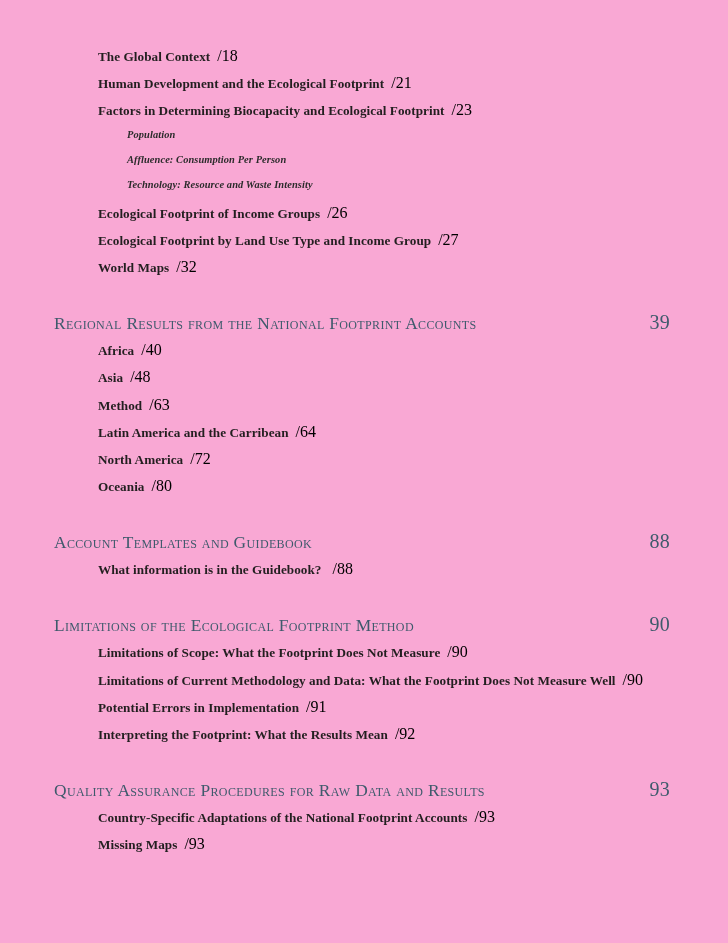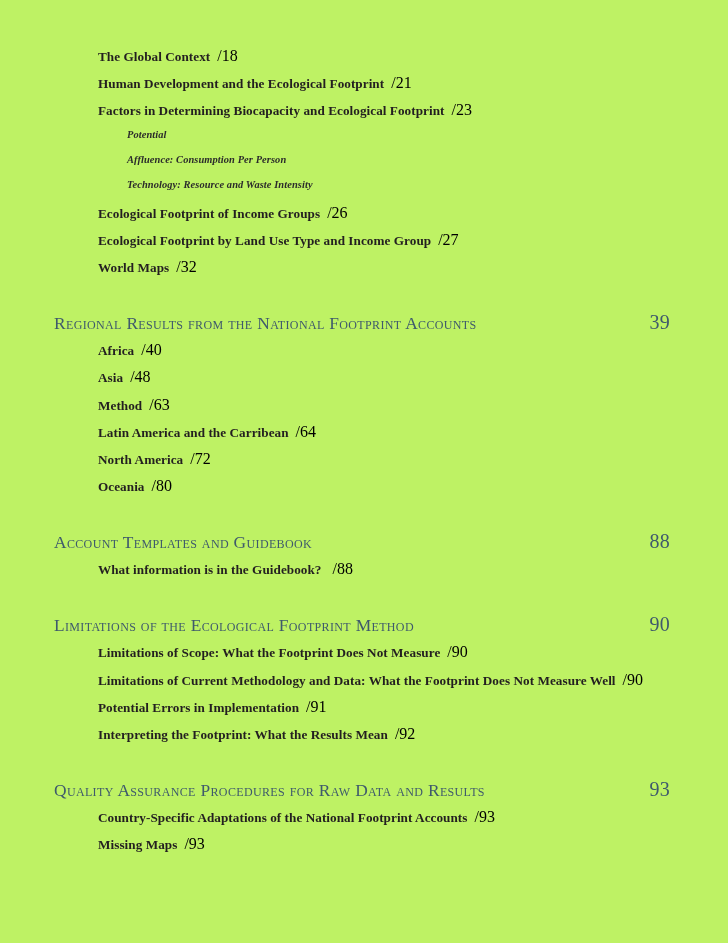--- a/index.html
+++ b/index.html
@@ -16,21 +16,21 @@
     font-family: "Liberation Serif", "DejaVu Serif", serif;
     -webkit-font-smoothing: antialiased;
   }
 
   #toc-page {
     position: absolute;
     left: 0;
     top: 0;
     width: 728px;
     height: 943px;
-    background: #bef264;
+    background: #f9a8d4;
   }
 
   
   .toc-row {
     position: relative;
     display: flex;
     align-items: baseline;
     box-sizing: border-box;
   }
   .toc-row .row-title {
@@ -113,21 +113,21 @@
         <span class="row-title">Human Development and the Ecological Footprint</span>
         <span class="sep"></span>
         <span class="row-page" style="margin-left: 0px;">/21</span>
       </div>
       <div class="toc-row entry">
         <span class="row-title">Factors in Determining Biocapacity and Ecological Footprint</span>
         <span class="sep"></span>
         <span class="row-page" style="margin-left: 0px;">/23</span>
       </div>
       <div class="toc-row subentry">
-        <span class="row-title">Potential</span>
+        <span class="row-title">Population</span>
       </div>
       <div class="toc-row subentry">
         <span class="row-title">Affluence: Consumption Per Person</span>
       </div>
       <div class="toc-row subentry">
         <span class="row-title">Technology: Resource and Waste Intensity</span>
       </div>
       <div class="toc-row entry">
         <span class="row-title">Ecological Footprint of Income Groups</span>
         <span class="sep"></span>

